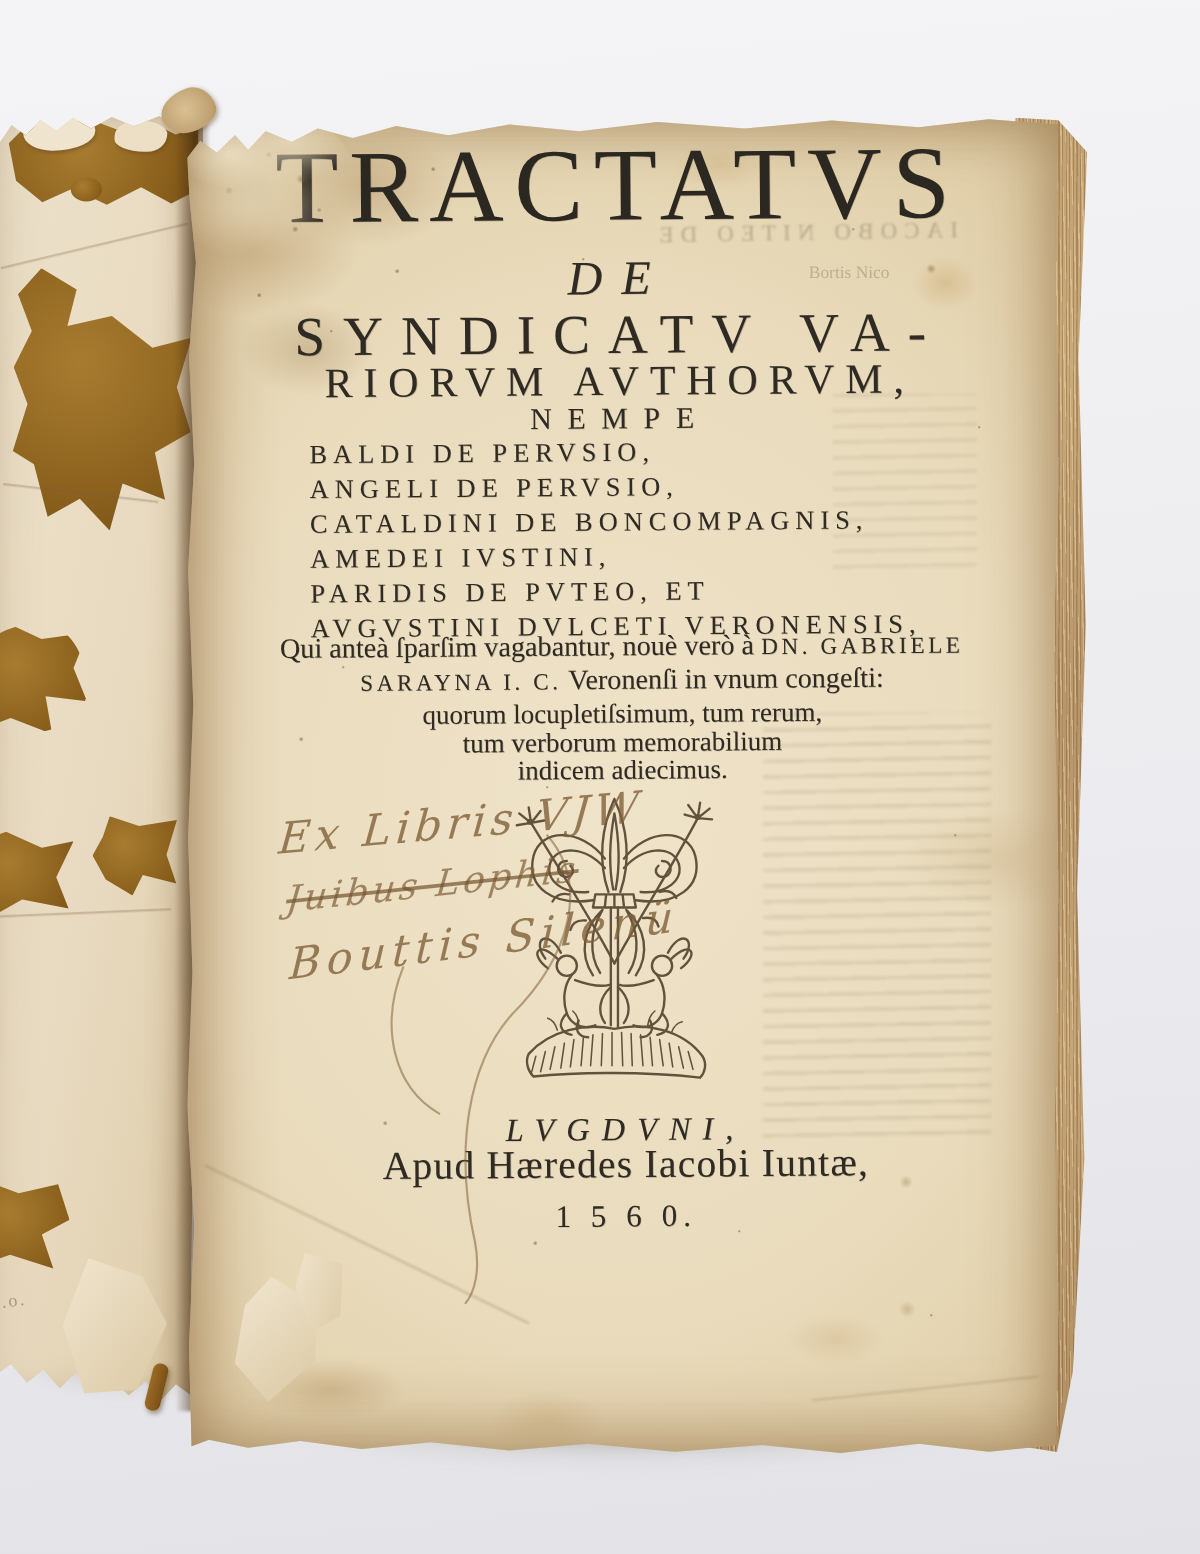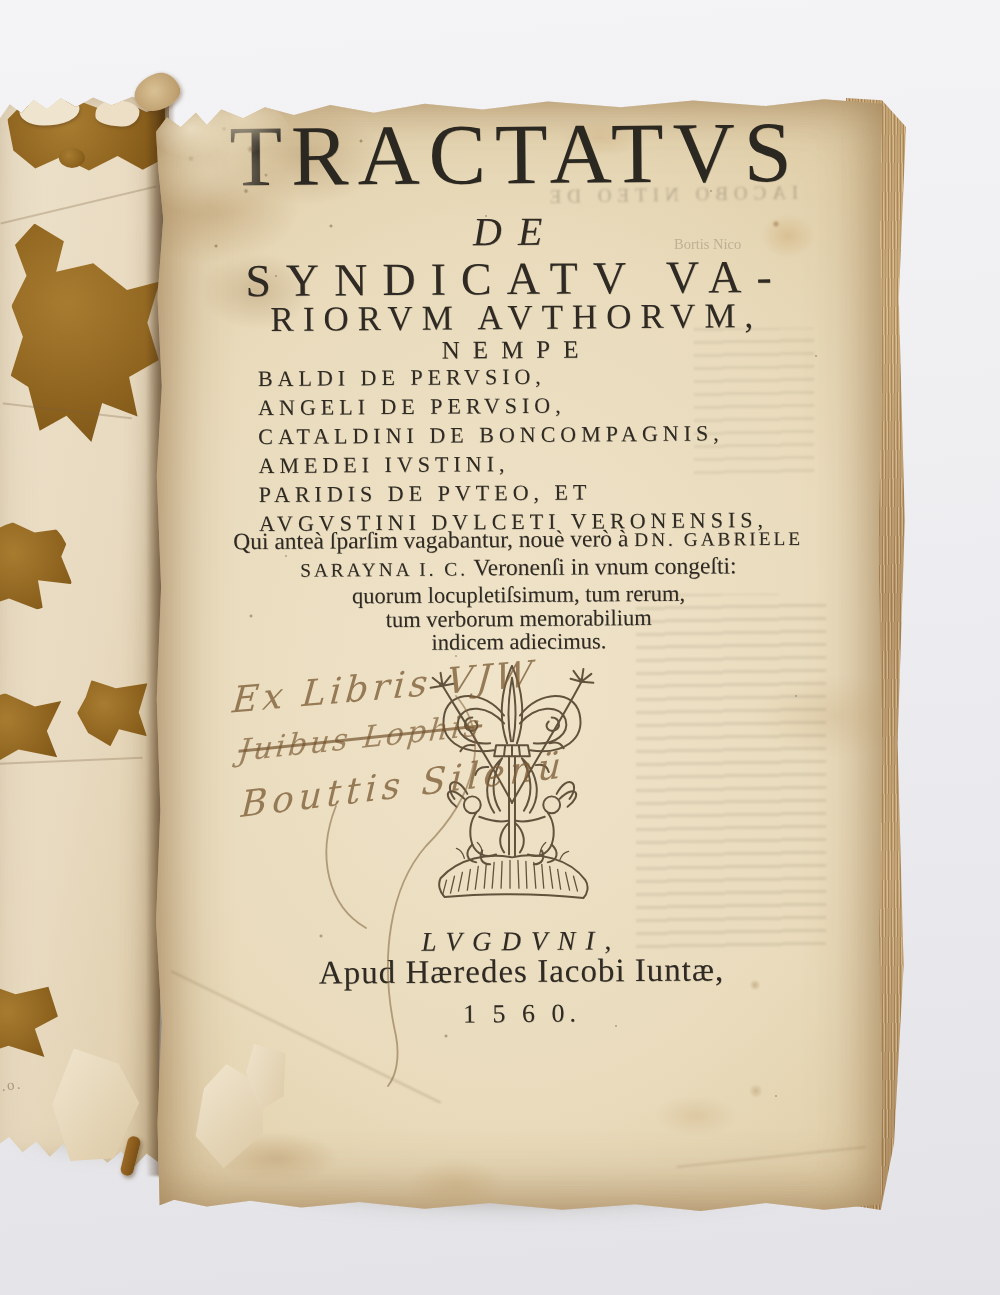--- a/index.html
+++ b/index.html
@@ -115,21 +115,21 @@
   .authors{position:absolute;left:104px;top:266px;font-size:22px;letter-spacing:5px;line-height:29px;white-space:nowrap;color:#2f2b24;text-shadow:.5px .5px 0 rgba(92,80,60,.35);}
   .note{font-size:23.5px;}
   .n1{top:430px;}.n2{top:458px;}.n3{top:486px;font-size:22.5px;}.n4{top:510px;font-size:22.5px;}.n5{top:533px;font-size:22.5px;}
   .ncaps{font-size:.82em;letter-spacing:3px;}
   .t-place{top:830px;font-size:27px;font-style:italic;letter-spacing:10px;}
   .t-pub{top:857px;font-size:33px;letter-spacing:1px;}
   .t-year{top:903px;font-size:26px;letter-spacing:5px;}
   
   .ghost{position:absolute;white-space:nowrap;color:rgba(108,98,78,.38);filter:blur(.8px);}
   .g1{left:350px;top:88px;width:330px;text-align:center;font-size:19px;letter-spacing:6px;transform:scaleX(-1) rotate(1deg);}
-  .g2{left:518px;top:140px;font-size:14.5px;color:rgba(108,98,80,.34);filter:blur(.6px);}
+  .g2{left:518px;top:124px;font-size:14.5px;color:rgba(108,98,80,.34);filter:blur(.6px);}
   .ghost-col{background-image:repeating-linear-gradient(179deg,rgba(105,95,75,.13) 0 3px,rgba(105,95,75,0) 3px 13px);filter:blur(1.2px);}
   .gc1{left:480px;top:498px;width:190px;height:360px;}
   .gc2{left:538px;top:232px;width:120px;height:150px;opacity:.8;}
   
   .hand{position:absolute;font-family:"DejaVu Serif",serif;font-style:italic;color:rgba(128,96,58,.8);white-space:nowrap;}
   .h1{left:76px;top:570px;font-size:36px;letter-spacing:4px;transform:rotate(-5deg) skewX(-10deg);}
   .h2{left:82px;top:624px;font-size:30px;letter-spacing:3px;transform:rotate(-6deg) skewX(-12deg);
       text-decoration:line-through;text-decoration-color:rgba(115,82,45,.7);text-decoration-thickness:2.5px;color:rgba(128,96,58,.72);}
   .h3{left:84px;top:668px;font-size:36px;letter-spacing:5px;transform:rotate(-7deg) skewX(-10deg);}
   .flourish{left:150px;top:560px;width:220px;height:460px;pointer-events:none;}

